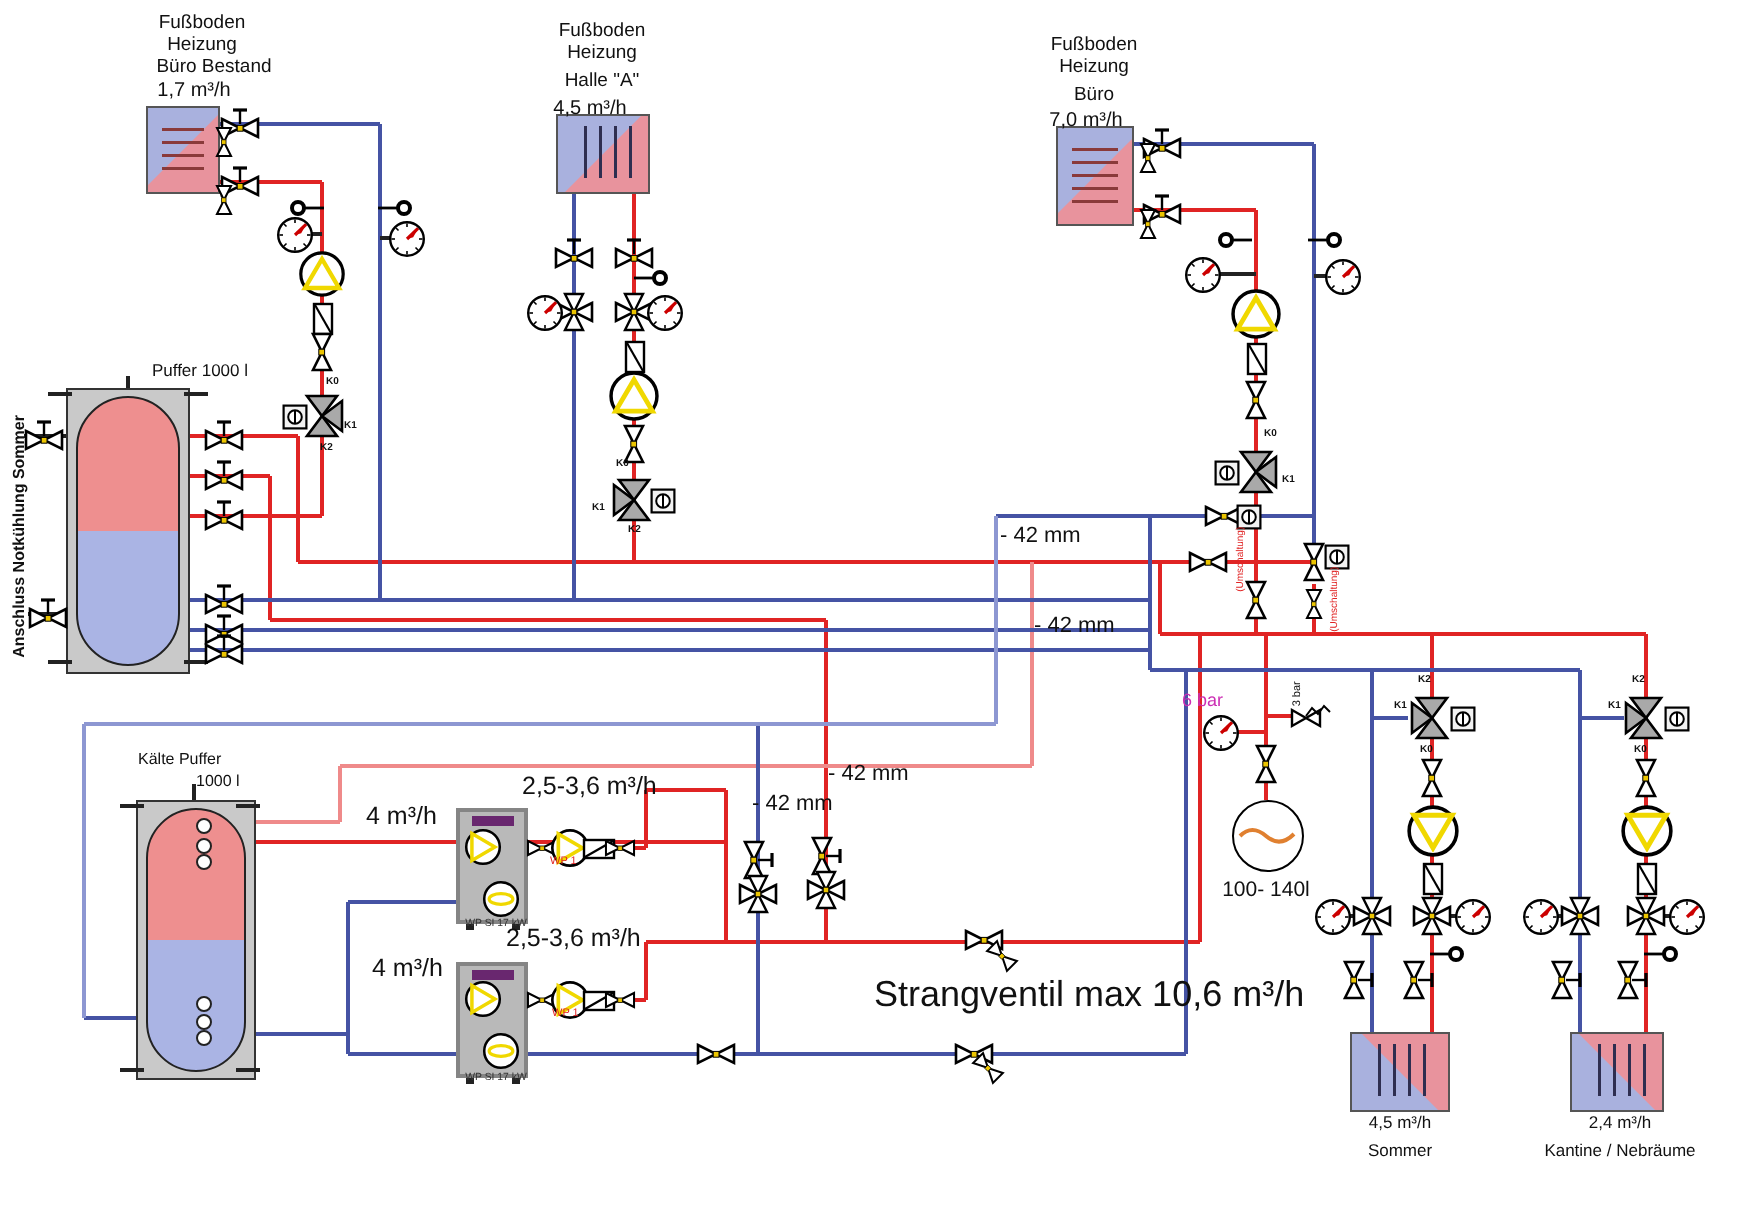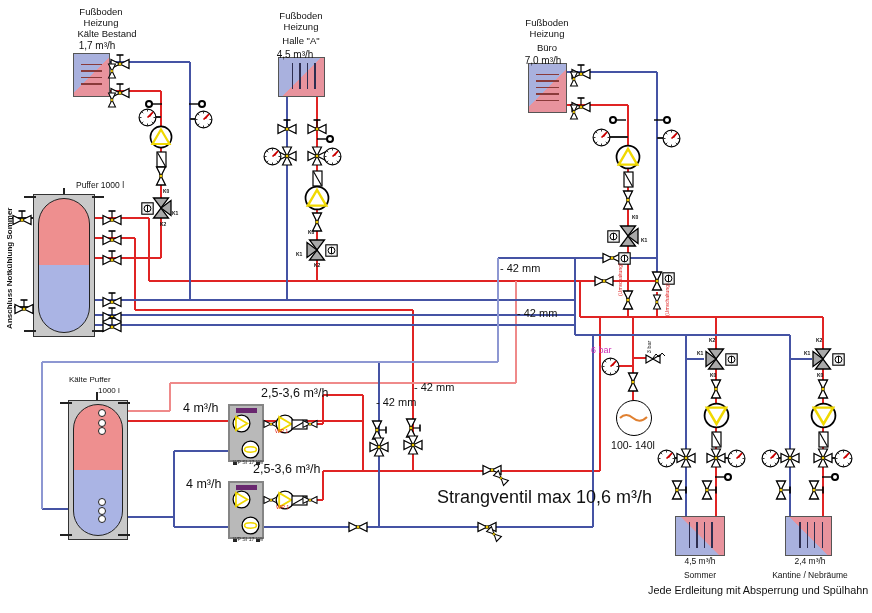--- a/index.html
+++ b/index.html
@@ -829,21 +829,21 @@
             <path d="M19 1.5 L10 6 L19 10.5 Z" fill="#fff" stroke="#000" stroke-width="1.3"></path>
             <rect x="8.6" y="4.7" width="2.9" height="2.9" fill="#ecc500" stroke="#000" stroke-width="0.5"></rect>
           </g>
           <line x1="10" y1="8" x2="10" y2="1" stroke="#000" stroke-width="1.2"></line>
           <line x1="6.5" y1="1" x2="13.5" y2="1" stroke="#000" stroke-width="1.6"></line>
         </svg></div>
     </div>
 
   <div class="lbl" style="left:60px;top:7px;width:82px;text-align:center;font-size:9.5px">Fußboden</div>
   <div class="lbl" style="left:60px;top:18px;width:82px;text-align:center;font-size:9.5px">Heizung</div>
-  <div class="lbl" style="left:66px;top:29px;width:82px;text-align:center;font-size:9.5px">Kälte Bestand</div>
+  <div class="lbl" style="left:66px;top:29px;width:82px;text-align:center;font-size:9.5px">Büro Bestand</div>
   <div class="lbl" style="left:56px;top:41px;width:82px;text-align:center;font-size:10px">1,7 m³/h</div>
 
   <div class="lbl" style="left:261px;top:11px;width:80px;text-align:center;font-size:9.5px">Fußboden</div>
   <div class="lbl" style="left:261px;top:22px;width:80px;text-align:center;font-size:9.5px">Heizung</div>
   <div class="lbl" style="left:261px;top:36px;width:80px;text-align:center;font-size:9.5px">Halle "A"</div>
   <div class="lbl" style="left:255px;top:50px;width:80px;text-align:center;font-size:10px">4,5 m³/h</div>
 
   <div class="lbl" style="left:507px;top:18px;width:80px;text-align:center;font-size:9.5px">Fußboden</div>
   <div class="lbl" style="left:507px;top:29px;width:80px;text-align:center;font-size:9.5px">Heizung</div>
   <div class="lbl" style="left:507px;top:43px;width:80px;text-align:center;font-size:9.5px">Büro</div>
@@ -889,14 +889,13 @@
   <div class="lbl" style="left:710px;top:373px;font-size:5px;font-weight:bold">K0</div>
   <div class="lbl" style="left:816px;top:338px;font-size:5px;font-weight:bold">K2</div>
   <div class="lbl" style="left:804px;top:351px;font-size:5px;font-weight:bold">K1</div>
   <div class="lbl" style="left:817px;top:373px;font-size:5px;font-weight:bold">K0</div>
 
   <div class="lbl" style="left:668px;top:557px;width:64px;text-align:center;font-size:8.5px">4,5 m³/h</div>
   <div class="lbl" style="left:668px;top:571px;width:64px;text-align:center;font-size:8.5px">Sommer</div>
   <div class="lbl" style="left:778px;top:557px;width:64px;text-align:center;font-size:8.5px">2,4  m³/h</div>
   <div class="lbl" style="left:768px;top:571px;width:84px;text-align:center;font-size:8.5px">Kantine / Nebräume</div>
 
-  <div class="lbl" style="left:648px;top:585px;font-size:10.8px">Jede Erdleitung mit Absperrung und Spülhahn</div>
 </div>
 
 </body></html>

